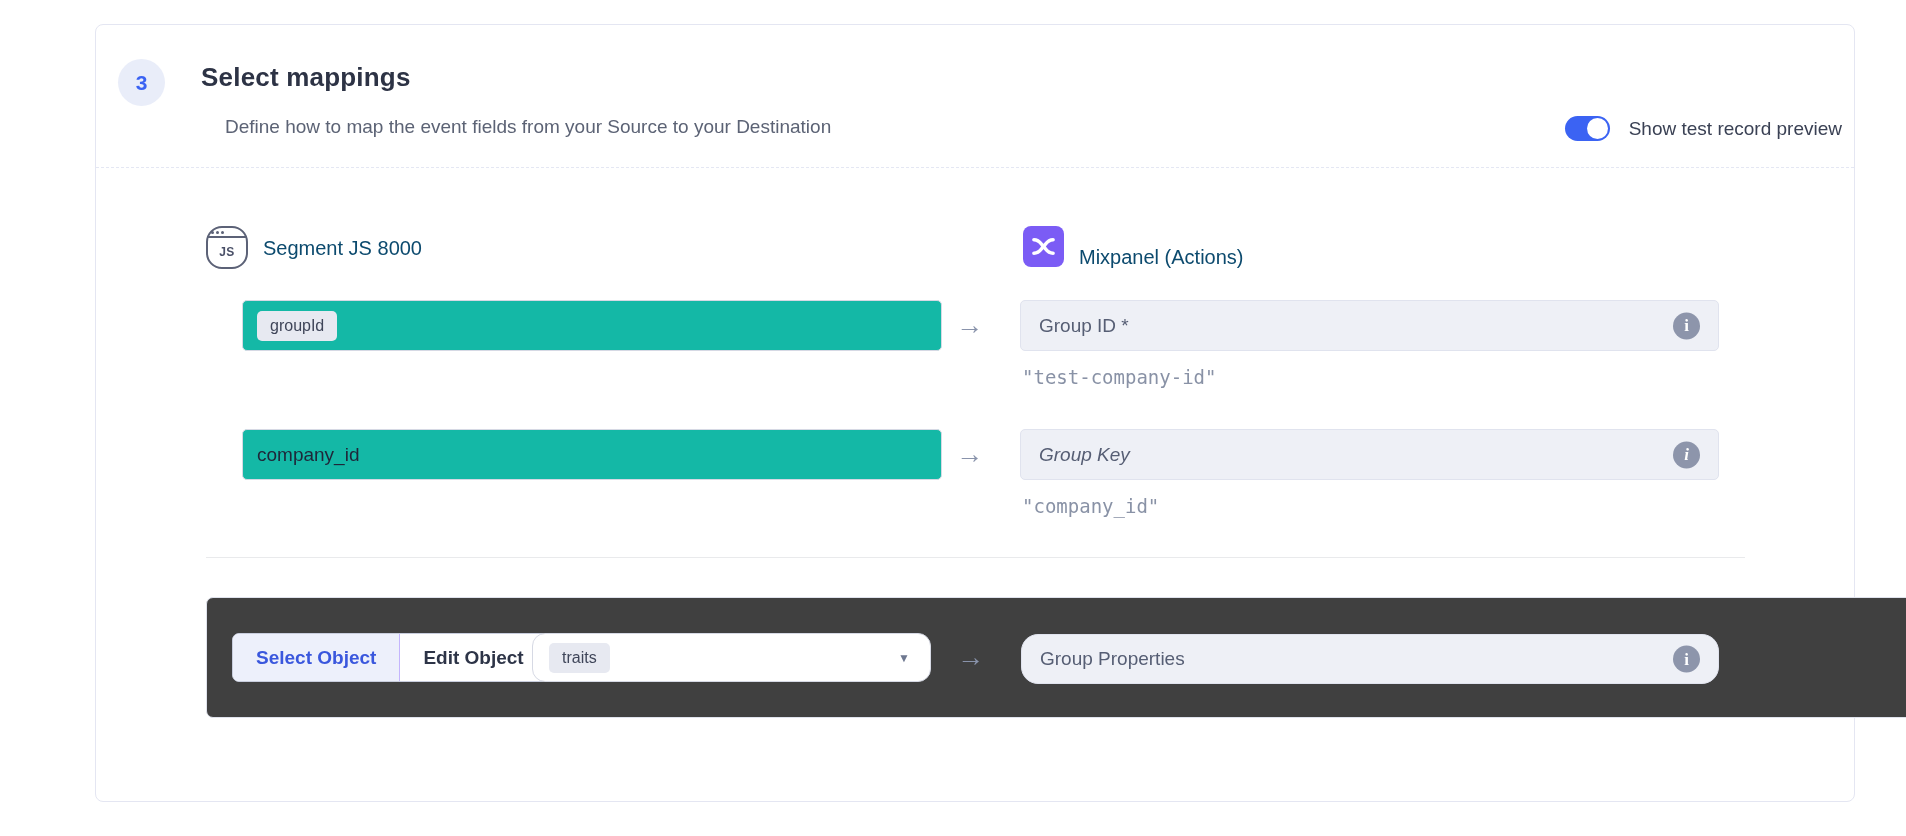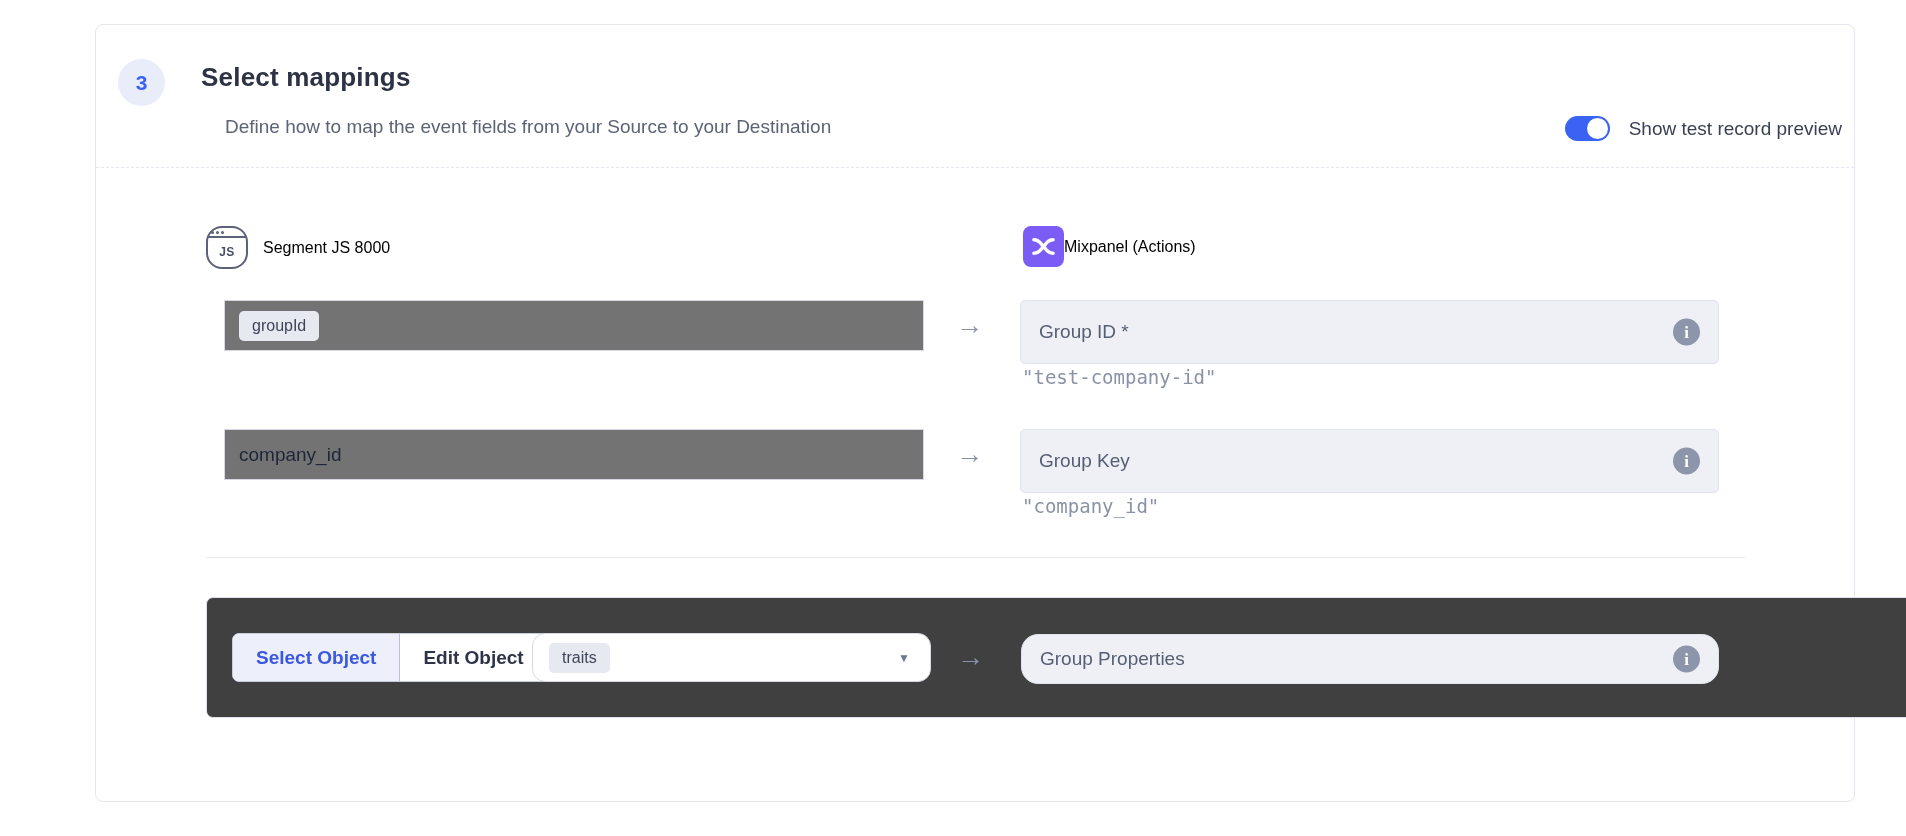--- a/index.html
+++ b/index.html
@@ -19,40 +19,40 @@
   .title { position:absolute; left:105px; top:39px; font-size:26px; font-weight:700; color:#2d3345; line-height:1; letter-spacing:.2px; }
   .subtitle { position:absolute; left:97px; top:92px; font-size:19px; color:#5c6375; line-height:1;margin-left:32px; }
   .header-right { position:absolute; right:12px; top:91px; display:flex; align-items:center; gap:19px; }
   .toggle { position:relative; width:45px; height:25px; border-radius:13px; background:#3b63f3; cursor:pointer; flex:none; }
   .toggle .knob { position:absolute; right:2px; top:2px; width:21px; height:21px; border-radius:50%; background:#fff; }
   .toggle-label { font-size:19px; color:#3a4154; line-height:1; }
   .header-divider { position:absolute; left:0; right:0; top:142px; border-top:1px dashed #e4e7f3; }
 
   
   .src-header { position:absolute; left:110px; top:201px; display:flex; align-items:center; gap:15px; }
-  .dst-header { position:absolute; left:927px; top:201px; display:flex; align-items:center; }
-  .party-label { font-size:16px; color:#000000; line-height:1; }
+  .dst-header { position:absolute; left:927px; top:201px; display:flex; align-items:flex-end; gap:15px; }
+  .party-label { font-size:20px; color:#0c4a6e; line-height:1; }
 
   .js-icon { width:42px; height:43px; border:2px solid #5c6277; border-radius:16px; background:#fff; }
   .js-icon .bar { height:10px; border-bottom:2px solid #5c6277; display:flex; align-items:center; gap:2px; padding-left:3px; }
   .js-icon .dot { width:3px; height:3px; border-radius:50%; background:#5c6277; }
   .js-icon .glyph { height:27px; display:flex; align-items:center; justify-content:center; font-size:12px; font-weight:700; color:#4a5068; letter-spacing:.5px; }
 
   .mx-icon { width:41px; height:41px; border-radius:8px; background:#7b5cf5; display:flex; align-items:center; justify-content:center; }
 
   
   .src-input {
-    position:absolute; left:128px; width:700px; height:51px; background:#737373;
-    border:1px solid #d6d9e4; border-radius:0; display:flex; align-items:center; padding-left:14px;
+    position:absolute; left:146px; width:700px; height:51px; background:#14b8a6;
+    border:1px solid #d6d9e4; border-radius:5px; display:flex; align-items:center; padding-left:14px;
     font-size:19px; color:#1f2639; cursor:text;
   }
   .chip { background:#e7e9f1; border-radius:5px; padding:7px 13px; font-size:16px; color:#3f4559; line-height:1; }
   .row-arrow { position:absolute; font-size:27px; color:#8993ab; line-height:1; }
   .dst-field {
-    position:absolute; left:924px; width:699px; height:64px; background:#eef0f6;
+    position:absolute; left:924px; width:699px; height:51px; background:#eef0f6;
     border:1px solid #e0e3ee; border-radius:5px; display:flex; align-items:center; padding-left:18px;
     font-size:19px; color:#565e74; cursor:pointer;
   }
   .info-icon {
     position:absolute; right:18px; top:50%; transform:translateY(-50%);
     width:27px; height:27px; border-radius:50%; background:#8d95ab; color:#fff;
     font-family:"Liberation Serif", serif; font-size:17px; font-weight:700;
     display:flex; align-items:center; justify-content:center; cursor:pointer;
   }
   .preview { position:absolute; left:926px; font-family:"DejaVu Sans Mono", monospace; font-size:19px; color:#8992a6; line-height:1; }
@@ -126,21 +126,21 @@
   <div class="dst-field" style="top:275px;">
     <span>Group ID *</span>
     <span class="info-icon">i</span>
   </div>
   <div class="preview" style="top:343px;">"test-company-id"</div>
 
   <div class="src-input" style="top:404px;">
     <span>company_id</span>
   </div>
   <div class="row-arrow" style="left:860px; top:416px;">→</div>
-  <div class="dst-field" style="top:404px;">
+  <div class="dst-field" style="top:404px;font-style:italic;">
     <span>Group Key</span>
     <span class="info-icon">i</span>
   </div>
   <div class="preview" style="top:472px;">"company_id"</div>
 
   <div class="mid-divider"></div>
 
   <div class="obj-box">
     <div class="btn-group">
       <button class="active">Select Object</button>

